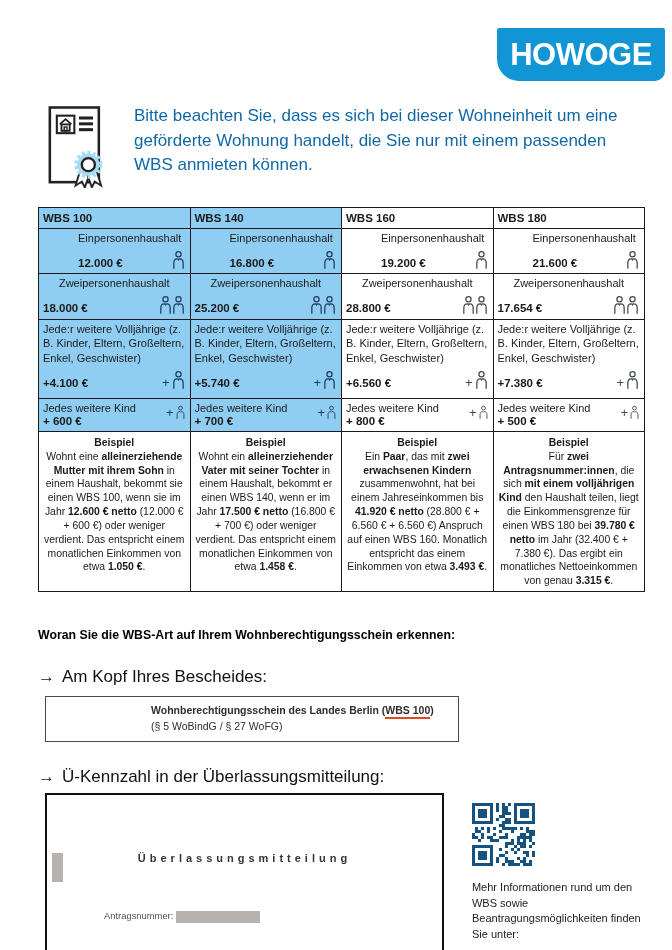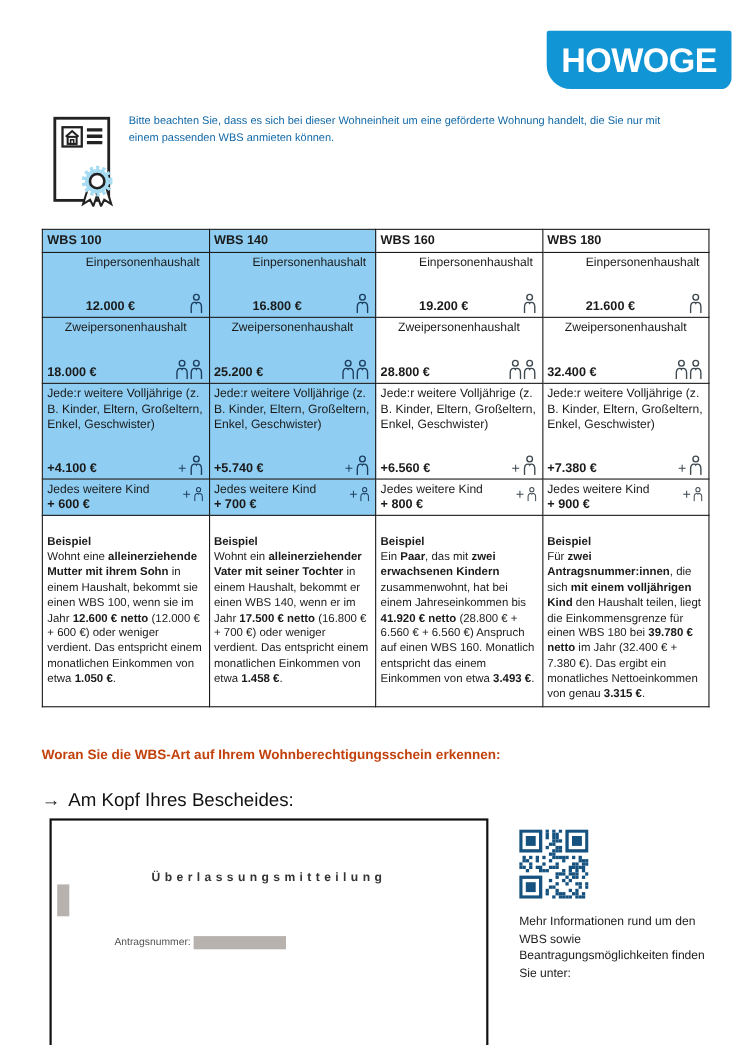--- a/index.html
+++ b/index.html
@@ -13,54 +13,54 @@
           display:flex; align-items:center; justify-content:center;
           border-radius:2px 2px 10px 22px; }
 
   .content { position:absolute; left:38px; top:84px; width:607px; }
 
   h1 { font-size:24.5px; line-height:1.22; color:#17568C; font-weight:bold; }
 
   
   .intro { display:flex; margin-top:20px; }
   .cert-icon { flex:0 0 66px; margin-left:8px; }
-  .intro-text { margin-left:5px; width:500px; font-size:10px; line-height:1.45; color:#1168A7; }
+  .intro-text { margin-left:22px; width:500px; font-size:17px; line-height:1.45; color:#1168A7; }
   .intro-text p + p { margin-top:11px; }
 
   
   table { margin-top:15px; width:607px; border-collapse:collapse; table-layout:fixed; font-size:11px; }
   th, td { border:1px solid #1a1a1a; padding:2px 4px 3px 4px; vertical-align:top; text-align:left; }
   th { font-size:11.5px; height:21px; vertical-align:middle; }
   .hl { background:#8FCEF2; }
   .hl .pic { color:#1C3D5F; }
   td .pic { color:#3E4950; }
   .r1 td { height:45px;padding-left:39px; } .r2 td { height:46px;text-align:center; } .r3 td { height:79px; } .r4 td { height:33px; }
   .lbl { line-height:1.3; }
-  .vline { display:flex; justify-content:space-between; align-items:flex-end; margin-top:20px; }
+  .vline { display:flex; justify-content:space-between; align-items:flex-end; margin-top:5px; }
   .val { font-weight:bold; font-size:11.5px; }
   .pic { display:flex; align-items:flex-end; }
   .pic svg { display:block; }
   .plus { font-size:13px; font-weight:normal; margin-right:1px; line-height:1; }
-  .ex td { height:113px; font-size:10.4px; line-height:1.33; padding-top:17px; }
+  .ex td { height:113px; font-size:10.4px; line-height:1.33; padding-top:4px;text-align:center; }
   .ex .bx-title { font-weight:bold; }
 
   
-  .sec-heading { margin-top:36px; font-size:12.3px; font-weight:bold; color:#c2410c; }
+  .sec-heading { margin-top:36px; font-size:12.3px; font-weight:bold; color:#000000; }
   .arrow-item { margin-top:25px; font-size:17px; color:#111; }
   .arrow-item .arr { margin-right:7px; }
   .cert-box { margin-top:9px; margin-left:7px; width:414px; border:1px solid #4a4a4a;
               padding:6px 8px 6px 105px; font-size:10.5px; color:#2e2e2e; line-height:1.5; }
   .cert-box .l1 { font-weight:bold; }
   .red-u { border-bottom:2px solid #E2491F; padding-bottom:1px; }
 
   
   .bottom { display:flex; margin-top:6px; }
   .formbox { width:414px; margin-left:7px; border:2px solid #111; padding:5px 10px 6px 10px;
              font-size:9.4px; color:#515151; position:relative; white-space:pre-wrap; line-height:1.3; }
-  .formbox .ftitle { text-align:center; font-weight:bold; letter-spacing:4px; font-size:11px; color:#333; margin-top:4px; }
+  .formbox .ftitle { text-align:center; font-weight:bold; letter-spacing:4px; font-size:11px; color:#333; margin-top:15px; }
   .fline { margin-top:3px; }
   .f-antrag { margin-left:21px; margin-top:8px; }
   .redact { display:inline-block; background:#B8B2AE; vertical-align:middle; }
   .rd-a { width:84px; height:12px; }
   .graybar { position:absolute; left:5px; top:58px; width:11px; height:29px; background:#B8B2AE; }
 
   
   .qrcol { margin-left:28px; width:180px; padding-top:10px; }
   .qr { width:63px; height:63px; }
   .qrtext { margin-top:14px; font-size:11px; line-height:1.45; color:#1b1b1b; }
@@ -209,21 +209,21 @@
                   </svg>
                   <svg width="15" height="19" style="margin-left:-2px">
                     <use href="#icon-person"></use>
                   </svg>
                 </span>
               </div>
         </td>
         <td>
           <div class="lbl">Zweipersonenhaushalt</div>
           <div class="vline">
-                <span class="val">32.400 €</span>
+                <span class="val">17.654 €</span>
             <span class="pic">
                   <svg width="15" height="19">
                     <use href="#icon-person"></use>
                   </svg>
                   <svg width="15" height="19" style="margin-left:-2px">
                     <use href="#icon-person"></use>
                   </svg>
                 </span>
               </div>
         </td>
@@ -311,21 +311,21 @@
                   <span class="plus">+</span>
                   <svg width="11" height="14">
                     <use href="#icon-person"></use>
                   </svg>
                 </span>
               </div>
         </td>
         <td>
           <div class="vline" style="margin-top:0">
                 <span><span class="lbl" style="font-weight:normal">Jedes weitere Kind</span><br>
-            <span class="val">+ 900 €</span></span>
+            <span class="val">+ 500 €</span></span>
             <span class="pic" style="align-self:flex-start;margin-top:4px">
                   <span class="plus">+</span>
                   <svg width="11" height="14">
                     <use href="#icon-person"></use>
                   </svg>
                 </span>
               </div>
         </td>
       </tr>
       <tr class="ex">
@@ -348,21 +348,28 @@
       </tr>
     </tbody>
       </table>
 
     <div class="sec-heading">Woran Sie die WBS-Art auf Ihrem Wohnberechtigungsschein erkennen:</div>
 
     <div class="arrow-item">
       <span class="arr">→</span><span>Am Kopf Ihres Bescheides:</span>
     </div>
 
-
+    <div class="cert-box">
+      <div class="l1"><b>Wohnberechtigungsschein des Landes Berlin (</b><b class="red-u">WBS 100</b><b>)</b></div>
+      <div class="l2">(§ 5 WoBindG / § 27 WoFG)</div>
+    </div>
+
+    <div class="arrow-item">
+      <span class="arr">→</span><span>Ü-Kennzahl in der Überlassungsmitteilung:</span>
+    </div>
 
     <div class="bottom">
       <div class="formbox">
         <div class="graybar"></div>
         <div class="ftitle">Überlassungsmitteilung</div>
         <div class="fline f-antrag">
           <span>Antragsnummer:</span> <span class="redact rd-a"></span>
         </div>
         
         

